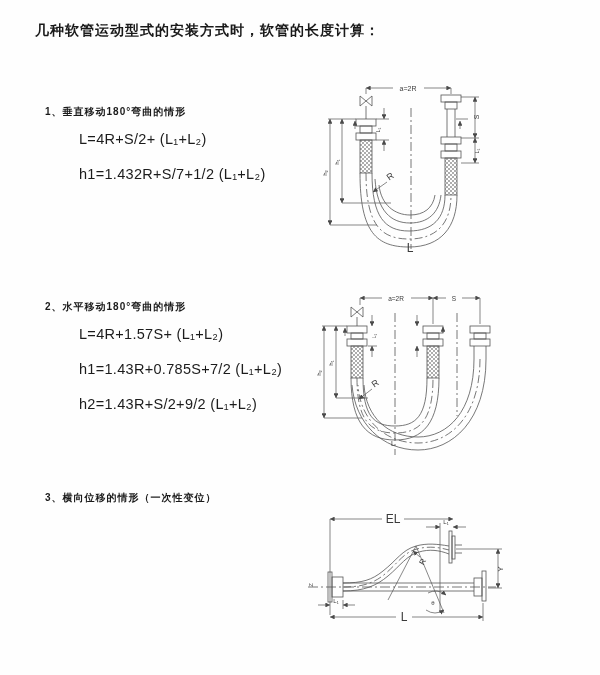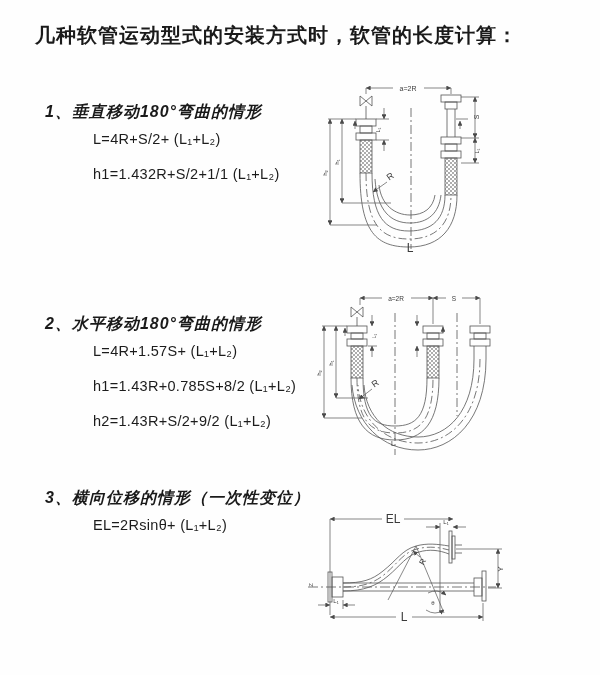--- a/index.html
+++ b/index.html
@@ -1,49 +1,48 @@
 <!DOCTYPE html>
 <html><head>
 <meta charset="utf-8">
 <style>
   html,body{margin:0;padding:0;background:#fff;}
   .page{position:relative;width:600px;height:675px;background:#fefefe;overflow:hidden;
         font-family:"Liberation Sans","DejaVu Sans",sans-serif;color:#1a1a1a;}
-  .title{position:absolute;left:35px;top:22px;font-size:20px;font-weight:bold;
+  .title{position:absolute;left:35px;top:22px;font-size:14px;font-weight:bold;
          letter-spacing:1px;white-space:pre;}
   .sec{position:absolute;left:45px;width:300px;}
-  .heading{font-size:16px;font-weight:bold;letter-spacing:1px;line-height:20px;white-space:pre;font-style:italic;}
-  .formula{font-size:14.5px;line-height:35px;margin-left:48px;white-space:pre;
+  .heading{font-size:10px;font-weight:bold;letter-spacing:1px;line-height:20px;white-space:pre;}
+  .formula{font-size:14.5px;line-height:35px;margin-left:34px;white-space:pre;
            color:#1c1c1c;letter-spacing:0.3px;}
   svg.diag{position:absolute;overflow:visible;}
   svg.diag text{fill:#3a3a3a;stroke:none;font-family:"Liberation Sans","DejaVu Sans",sans-serif;}
 </style>
 </head>
 <body>
 
 <div class="page">
 
   <div class="title">几种软管运动型式的安装方式时，软管的长度计算：</div>
 
   <div class="sec" style="top:102px">
     <div class="heading">1、垂直移动180°弯曲的情形</div>
     <div class="formula">L=4R+S/2+ (L₁+L₂)</div>
-    <div class="formula">h1=1.432R+S/2+1/1 (L₁+L₂)</div>
+    <div class="formula">h1=1.432R+S/7+1/2 (L₁+L₂)</div>
   </div>
 
-  <div class="sec" style="top:314px">
+  <div class="sec" style="top:297px">
     <div class="heading">2、水平移动180°弯曲的情形</div>
     <div class="formula">L=4R+1.57S+ (L₁+L₂)</div>
-    <div class="formula">h1=1.43R+0.785S+8/2 (L₁+L₂)</div>
+    <div class="formula">h1=1.43R+0.785S+7/2 (L₁+L₂)</div>
     <div class="formula">h2=1.43R+S/2+9/2 (L₁+L₂)</div>
   </div>
 
   <div class="sec" style="top:488px">
     <div class="heading">3、横向位移的情形（一次性变位）</div>
-    <div class="formula">EL=2Rsinθ+ (L₁+L₂)</div>
   </div>
 
   <svg class="diag" style="left:315px;top:75px" width="285" height="190" viewBox="0 0 285 190">
     <defs>
       <pattern id="braid1" width="4" height="4" patternUnits="userSpaceOnUse">
         <path d="M0,0L4,4M4,0L0,4" stroke="#8a8a8a" stroke-width="0.7" fill="none"></path>
       </pattern>
       <marker id="ah1" viewBox="0 0 10 10" refX="9.5" refY="5" markerWidth="7" markerHeight="7" orient="auto-start-reverse">
         <path d="M0,0L10,5L0,10z" fill="#4a4a4a"></path>
       </marker>

